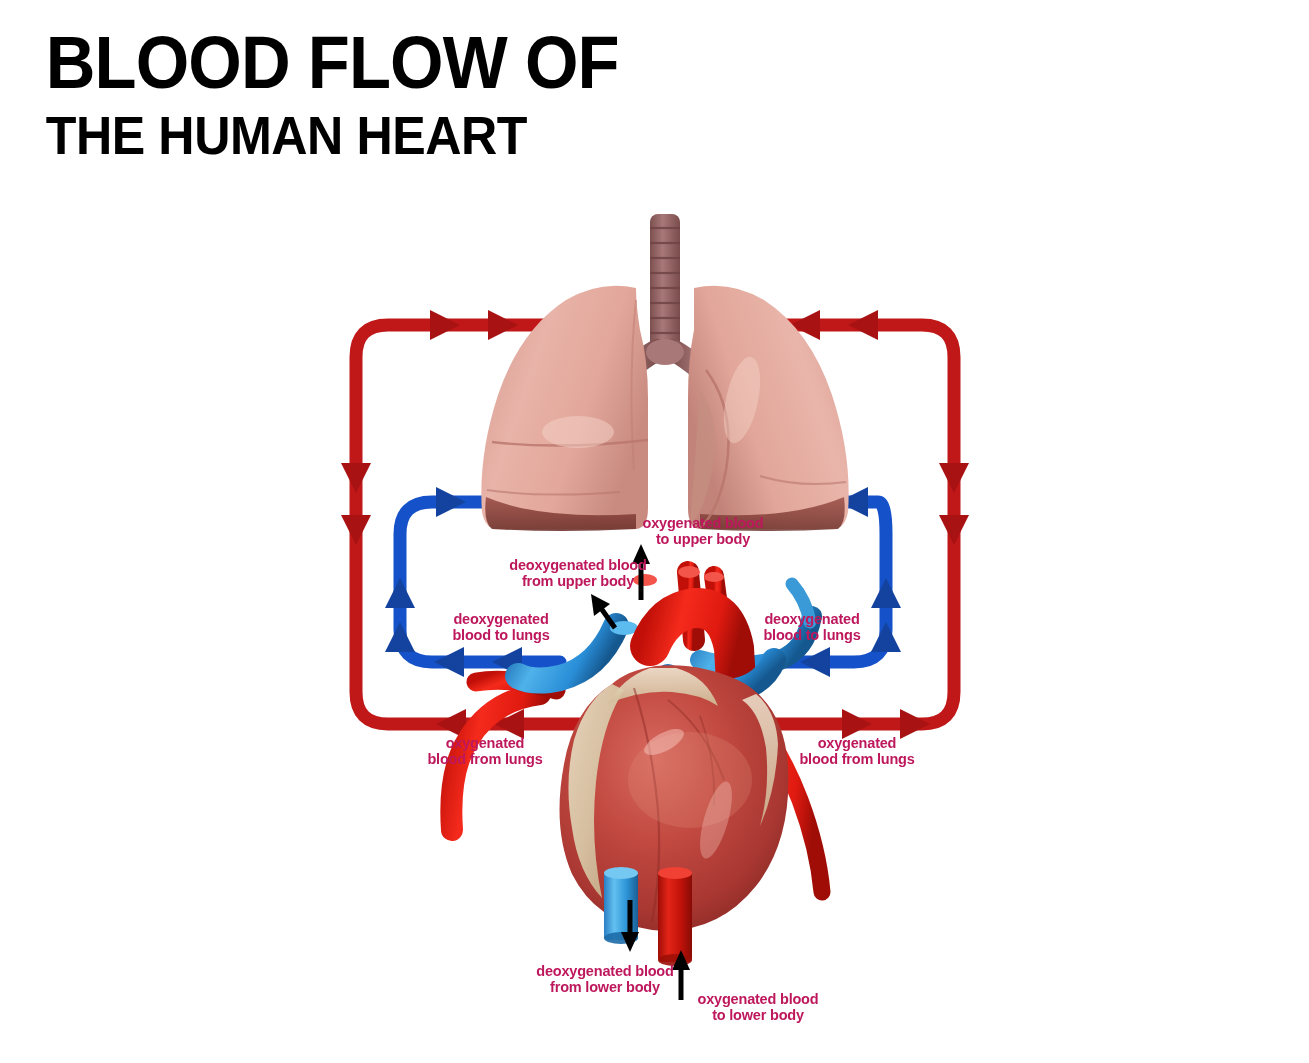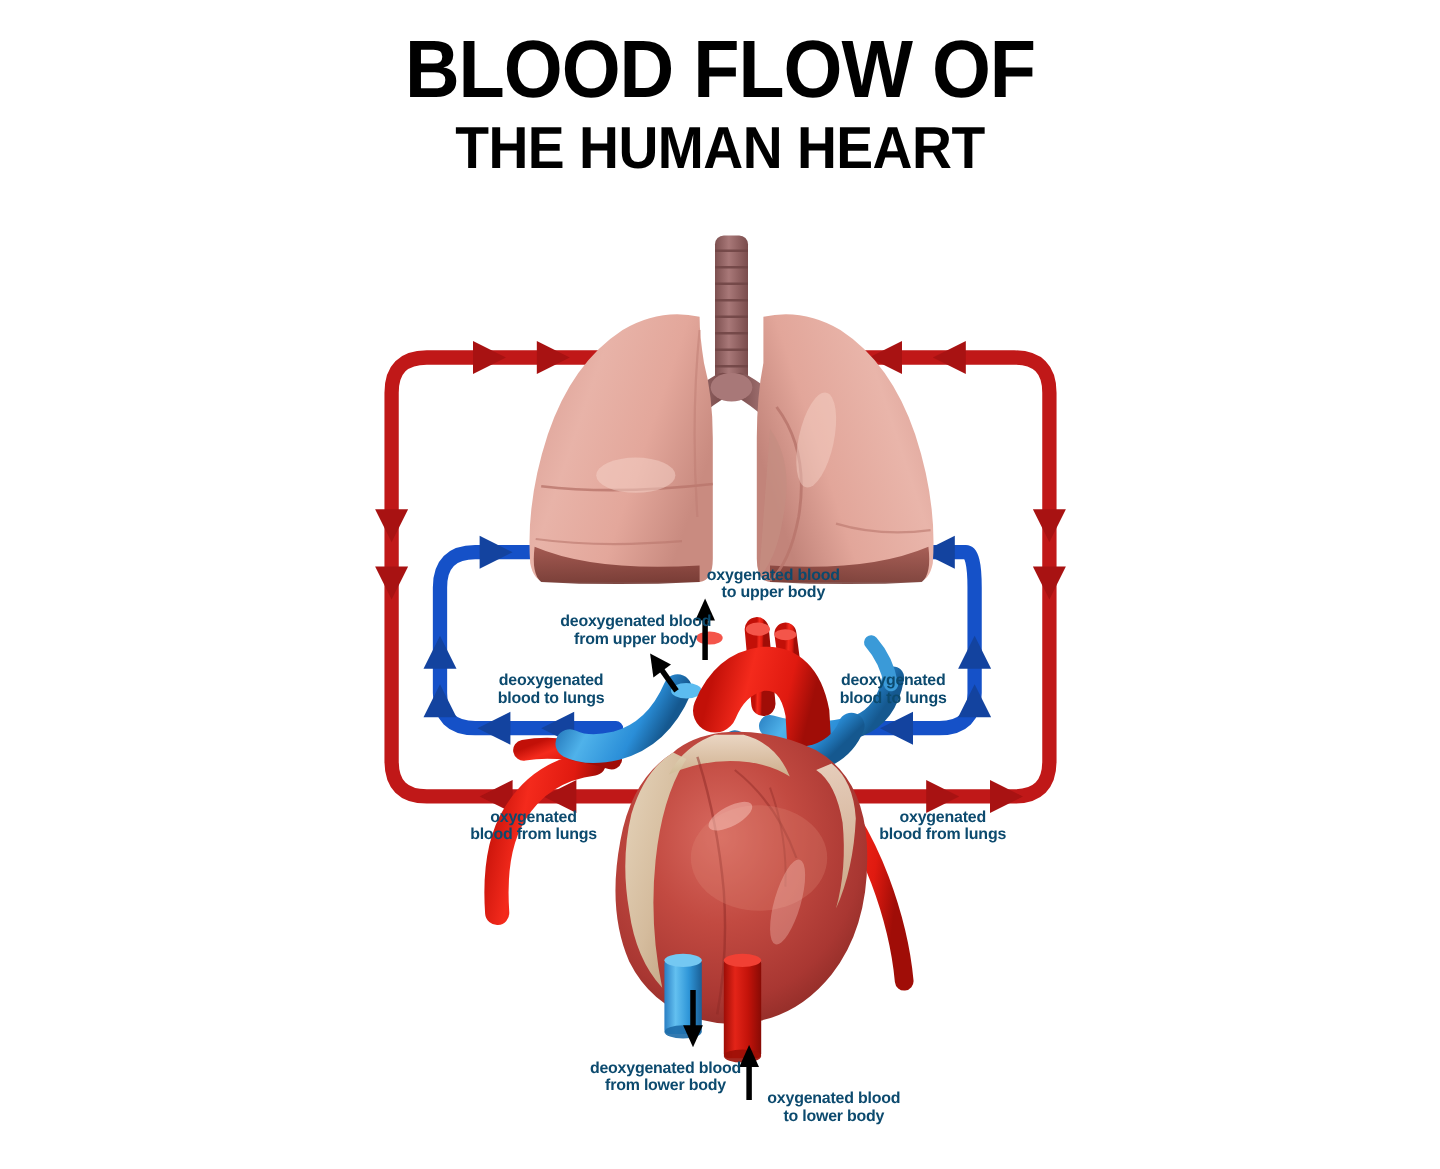--- a/index.html
+++ b/index.html
@@ -18,21 +18,21 @@
     position: absolute;
     inset: 0;
     width: 1309px;
     height: 1063px;
   }
   .title-block {
     position: absolute;
     top: 26px;
     left: 0;
     width: 1309px;
-    text-align: center;
+    text-align: left;
     line-height: 1.0;
   }
   .title-line1 {
     font-family: "Liberation Sans", sans-serif;
     font-weight: 700;
     font-size: 74px;
     letter-spacing: -1px;
     color: #000000;
     transform: scaleX(0.93);
     display: block;
@@ -51,21 +51,21 @@
     position: absolute;
     top: 0;
     left: 0;
   }
   .flow-label {
     position: absolute;
     font-family: "Liberation Sans", sans-serif;
     font-weight: 700;
     font-size: 14.5px;
     line-height: 1.08;
-    color: #0c4a6e;
+    color: #be185d;
     text-align: center;
     white-space: pre-line;
     letter-spacing: -0.2px;
   }
 </style>
 </head>
 <body>
 
 <div id="stage">
 

